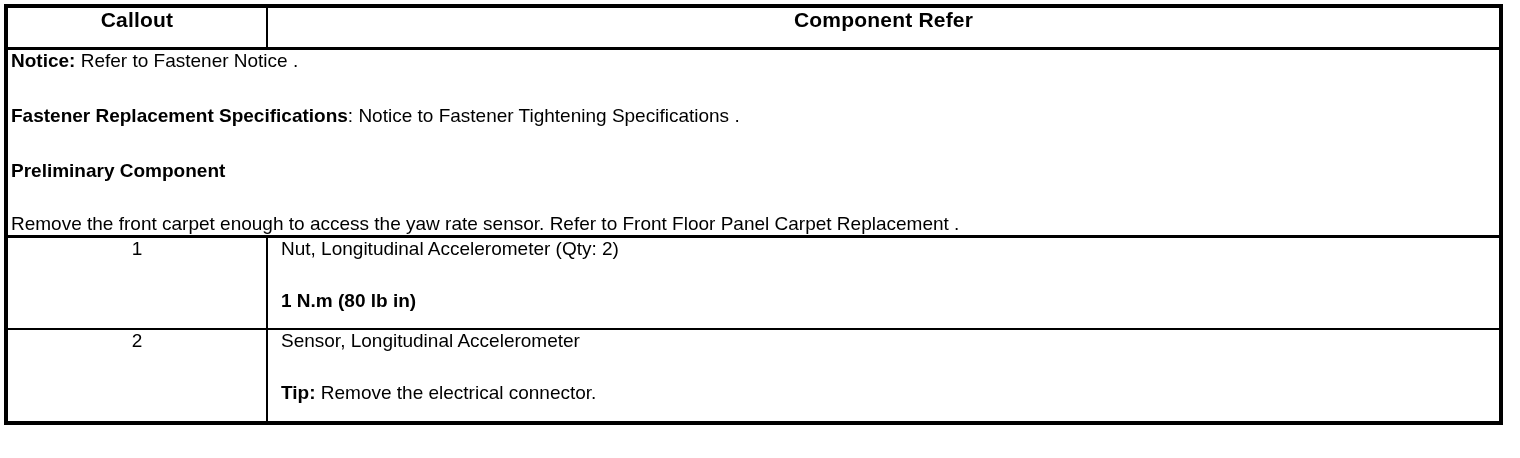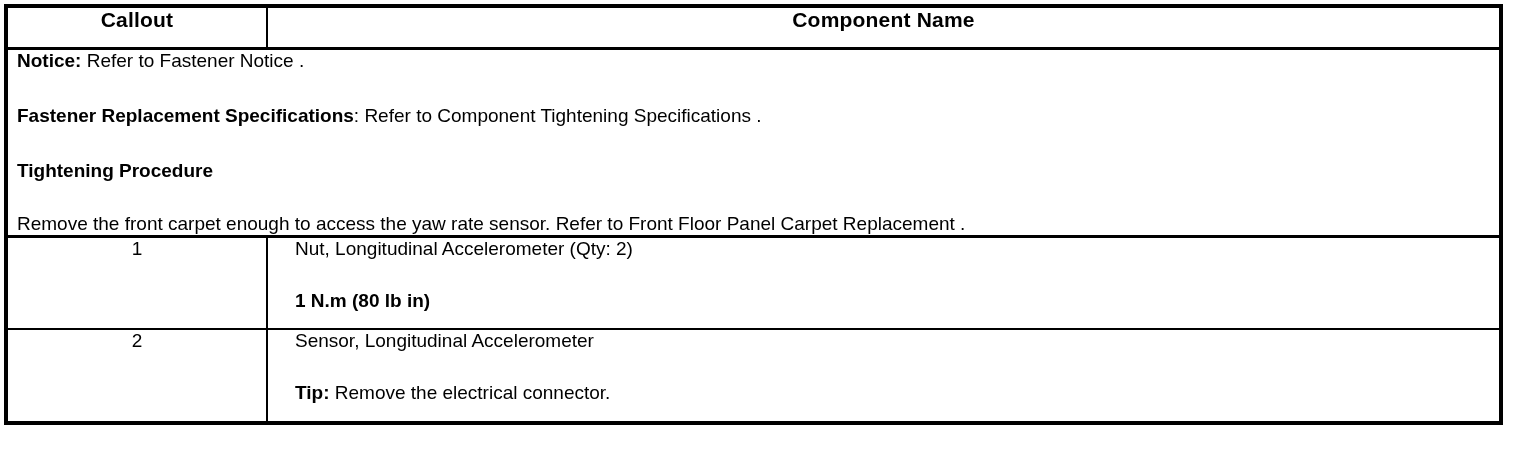--- a/index.html
+++ b/index.html
@@ -60,21 +60,21 @@
   }
 
   
   .notice-cell {
     border-bottom: 3px solid #000 !important;
     padding: 12px 0 12px 0;
   }
   .notice-line {
     font-size: 19px;
     line-height: 22px;
-    padding: 0 9px 0 9px;
+    padding: 0 9px 0 3px;
     white-space: nowrap;
   }
   .notice-gap { height: 33px; }
   .notice-gap-last { height: 31px; }
   .b { font-weight: bold; }
 
   
   .callout-cell {
     text-align: center;
     vertical-align: middle;
@@ -83,21 +83,21 @@
   }
   .row-divider td {
     border-bottom: 2px solid #000 !important;
   }
   .name-cell {
     padding: 11px 0 10px 0;
   }
   .name-line {
     font-size: 19px;
     line-height: 22px;
-    padding: 0 9px 0 27px;
+    padding: 0 9px 0 13px;
     white-space: nowrap;
   }
   .name-gap { height: 30px; }
 
   .row1-h { height: 92px; }
   .row2-h { height: 94px; }
 </style>
 </head>
 <body>
 
@@ -105,39 +105,39 @@
 
   <table class="svc-table">
     <colgroup>
       <col class="col-callout">
       <col class="col-name">
     </colgroup>
     <tbody>
 
       <tr>
         <th class="hdr-cell left-col">Callout</th>
-        <th class="hdr-cell">Component Name</th>
+        <th class="hdr-cell">Component Refer</th>
       </tr>
 
       <tr>
         <td class="notice-cell" colspan="2">
 
           <div class="notice-line">
             <span class="b">Notice:</span><span> Refer to Fastener Notice .</span>
           </div>
 
           <div class="notice-gap"></div>
 
           <div class="notice-line">
-            <span class="b">Fastener Replacement Specifications</span><span>: Refer to Component Tightening Specifications .</span>
+            <span class="b">Fastener Replacement Specifications</span><span>: Notice to Fastener Tightening Specifications .</span>
           </div>
 
           <div class="notice-gap"></div>
 
-          <div class="notice-line b">Tightening Procedure</div>
+          <div class="notice-line b">Preliminary Component</div>
 
           <div class="notice-gap-last"></div>
 
           <div class="notice-line">Remove the front carpet enough to access the yaw rate sensor. Refer to Front Floor Panel Carpet Replacement .</div>
 
         </td>
       </tr>
 
       <tr class="row-divider row1-h">
         <td class="callout-cell">1</td>

